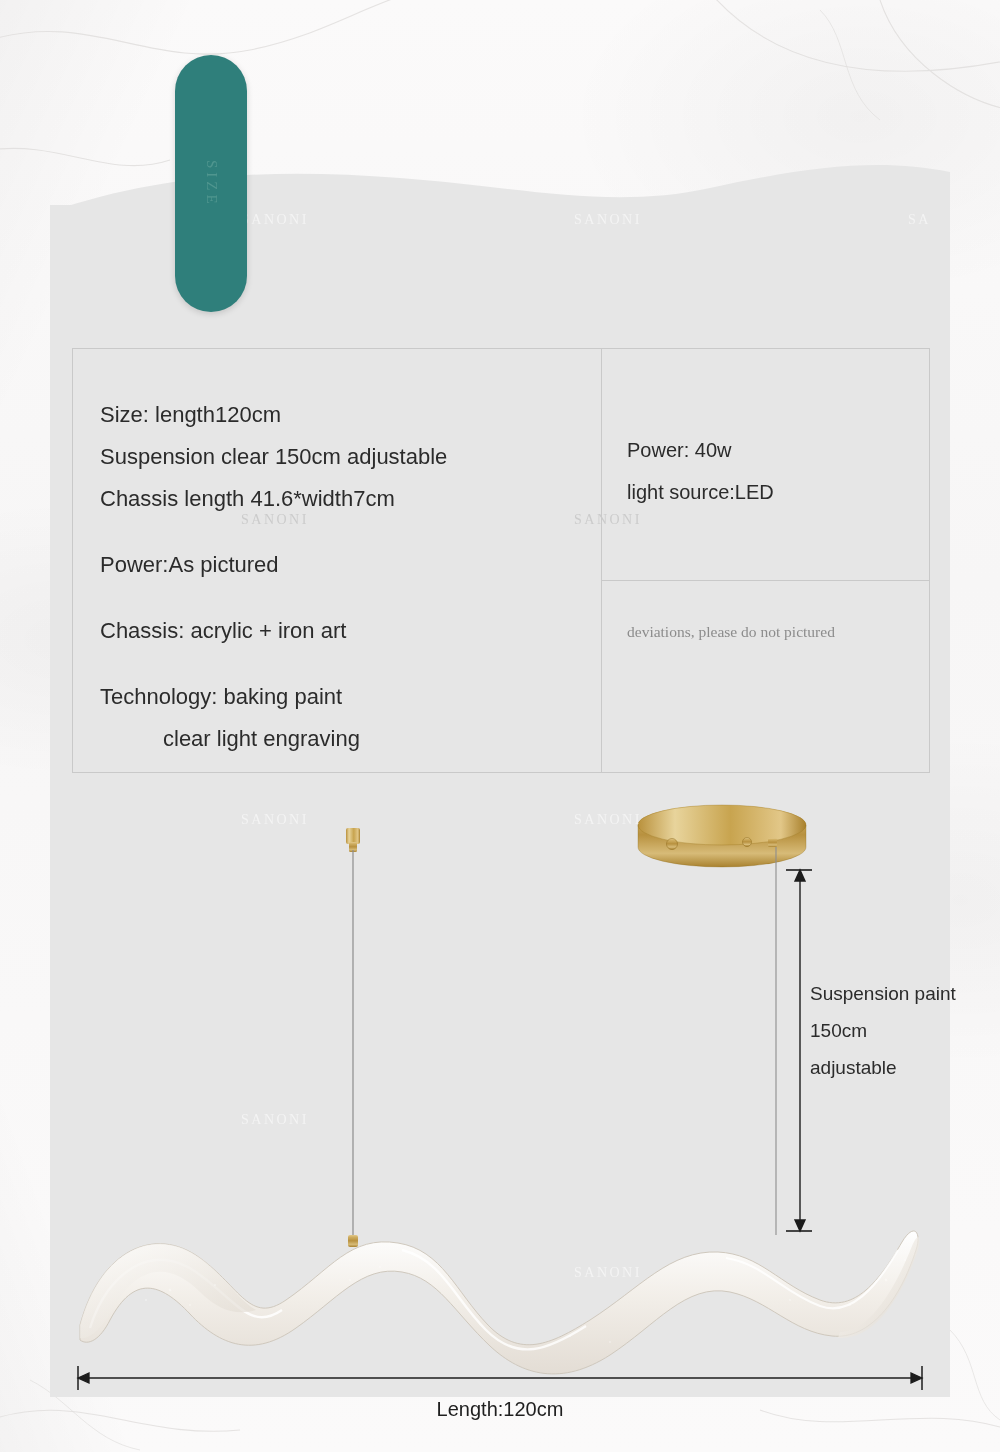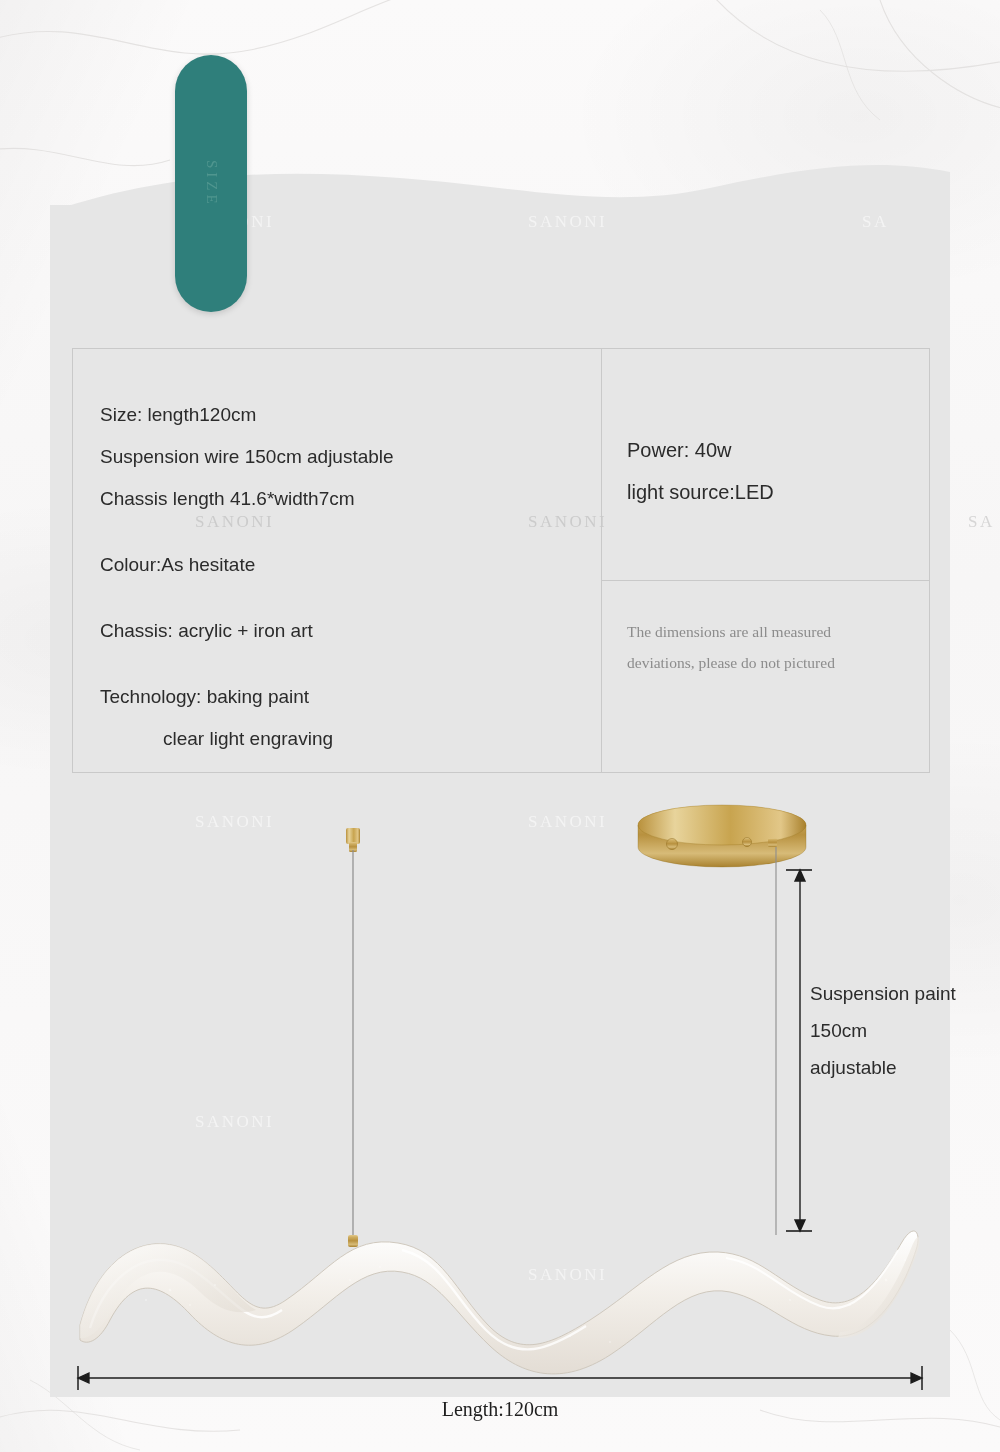--- a/index.html
+++ b/index.html
@@ -99,21 +99,21 @@
     height: 232px;
     box-sizing: border-box;
     border-bottom: 1px solid #c9c9c9;
     padding: 80px 0 0 25px;
   }
   .spec-right-bottom {
     flex: 1;
     padding: 35px 22px 0 25px;
   }
   .spec-line {
-    font-size: 19px;
+    font-size: 22px;
     color: #2b2b2b;
     line-height: 42px;
     white-space: pre;
     font-family: "Liberation Sans", sans-serif;
   }
   .spec-line.gap-before { margin-top: 24px; }
   .spec-line.indent { padding-left: 63px; }
   .spec-line-sm {
     font-size: 20px;
     color: #2b2b2b;
@@ -151,32 +151,32 @@
   }
   .length-label {
     position: absolute;
     left: 0;
     top: 1398px;
     width: 1000px;
     text-align: center;
     font-size: 20px;
     color: #1f1f1f;
     z-index: 6;
-    font-family: Liberation Serif, serif;
   }
 
   
   .wm {
     position: absolute;
     color: rgba(255,255,255,0.55);
-    font-size: 17px;
+    font-size: 14px;
     letter-spacing: 2.5px;
     font-family: "Liberation Serif", serif;
     z-index: 4;
     pointer-events: none;
+    margin-left: 46px;
   }
   .wm.dark { color: rgba(160,160,160,0.38); }
 </style>
 </head>
 <body>
 
 <div class="page">
 
   <svg class="veins" width="1000" height="1452" viewBox="0 0 1000 1452">
     <g stroke="#e2e0df" fill="none" stroke-width="1.1" opacity="0.9">
@@ -210,34 +210,33 @@
   <div class="wm" style="left:195px;  top:1112px;">SANONI</div>
   <div class="wm" style="left:528px;  top:1265px;">SANONI</div>
 
   <div class="size-pill">
     <div class="size-pill-text">SIZE</div>
   </div>
 
   <div class="spec-box">
     <div class="spec-left">
       <div class="spec-line">Size: length120cm</div>
-      <div class="spec-line">Suspension wire 150cm adjustable</div>
+      <div class="spec-line">Suspension clear 150cm adjustable</div>
       <div class="spec-line">Chassis length 41.6*width7cm</div>
-      <div class="spec-line gap-before">Colour:As hesitate</div>
+      <div class="spec-line gap-before">Power:As pictured</div>
       <div class="spec-line gap-before">Chassis: acrylic + iron art</div>
       <div class="spec-line gap-before">Technology: baking paint</div>
       <div class="spec-line indent">clear light engraving</div>
     </div>
     <div class="spec-right">
       <div class="spec-right-top">
         <div class="spec-line-sm">Power: 40w</div>
         <div class="spec-line-sm">light source:LED</div>
       </div>
       <div class="spec-right-bottom">
-        <div class="note-line">The dimensions are all measured</div>
         <div class="note-line">deviations, please do not pictured</div>
       </div>
     </div>
   </div>
 
   <svg class="drawing" width="900" height="620" viewBox="0 0 900 620">
     <defs>
       <linearGradient id="goldBase" x1="0" y1="0" x2="0" y2="1">
         <stop offset="0%" stop-color="#e3c98b"></stop>
         <stop offset="18%" stop-color="#cfae62"></stop>

